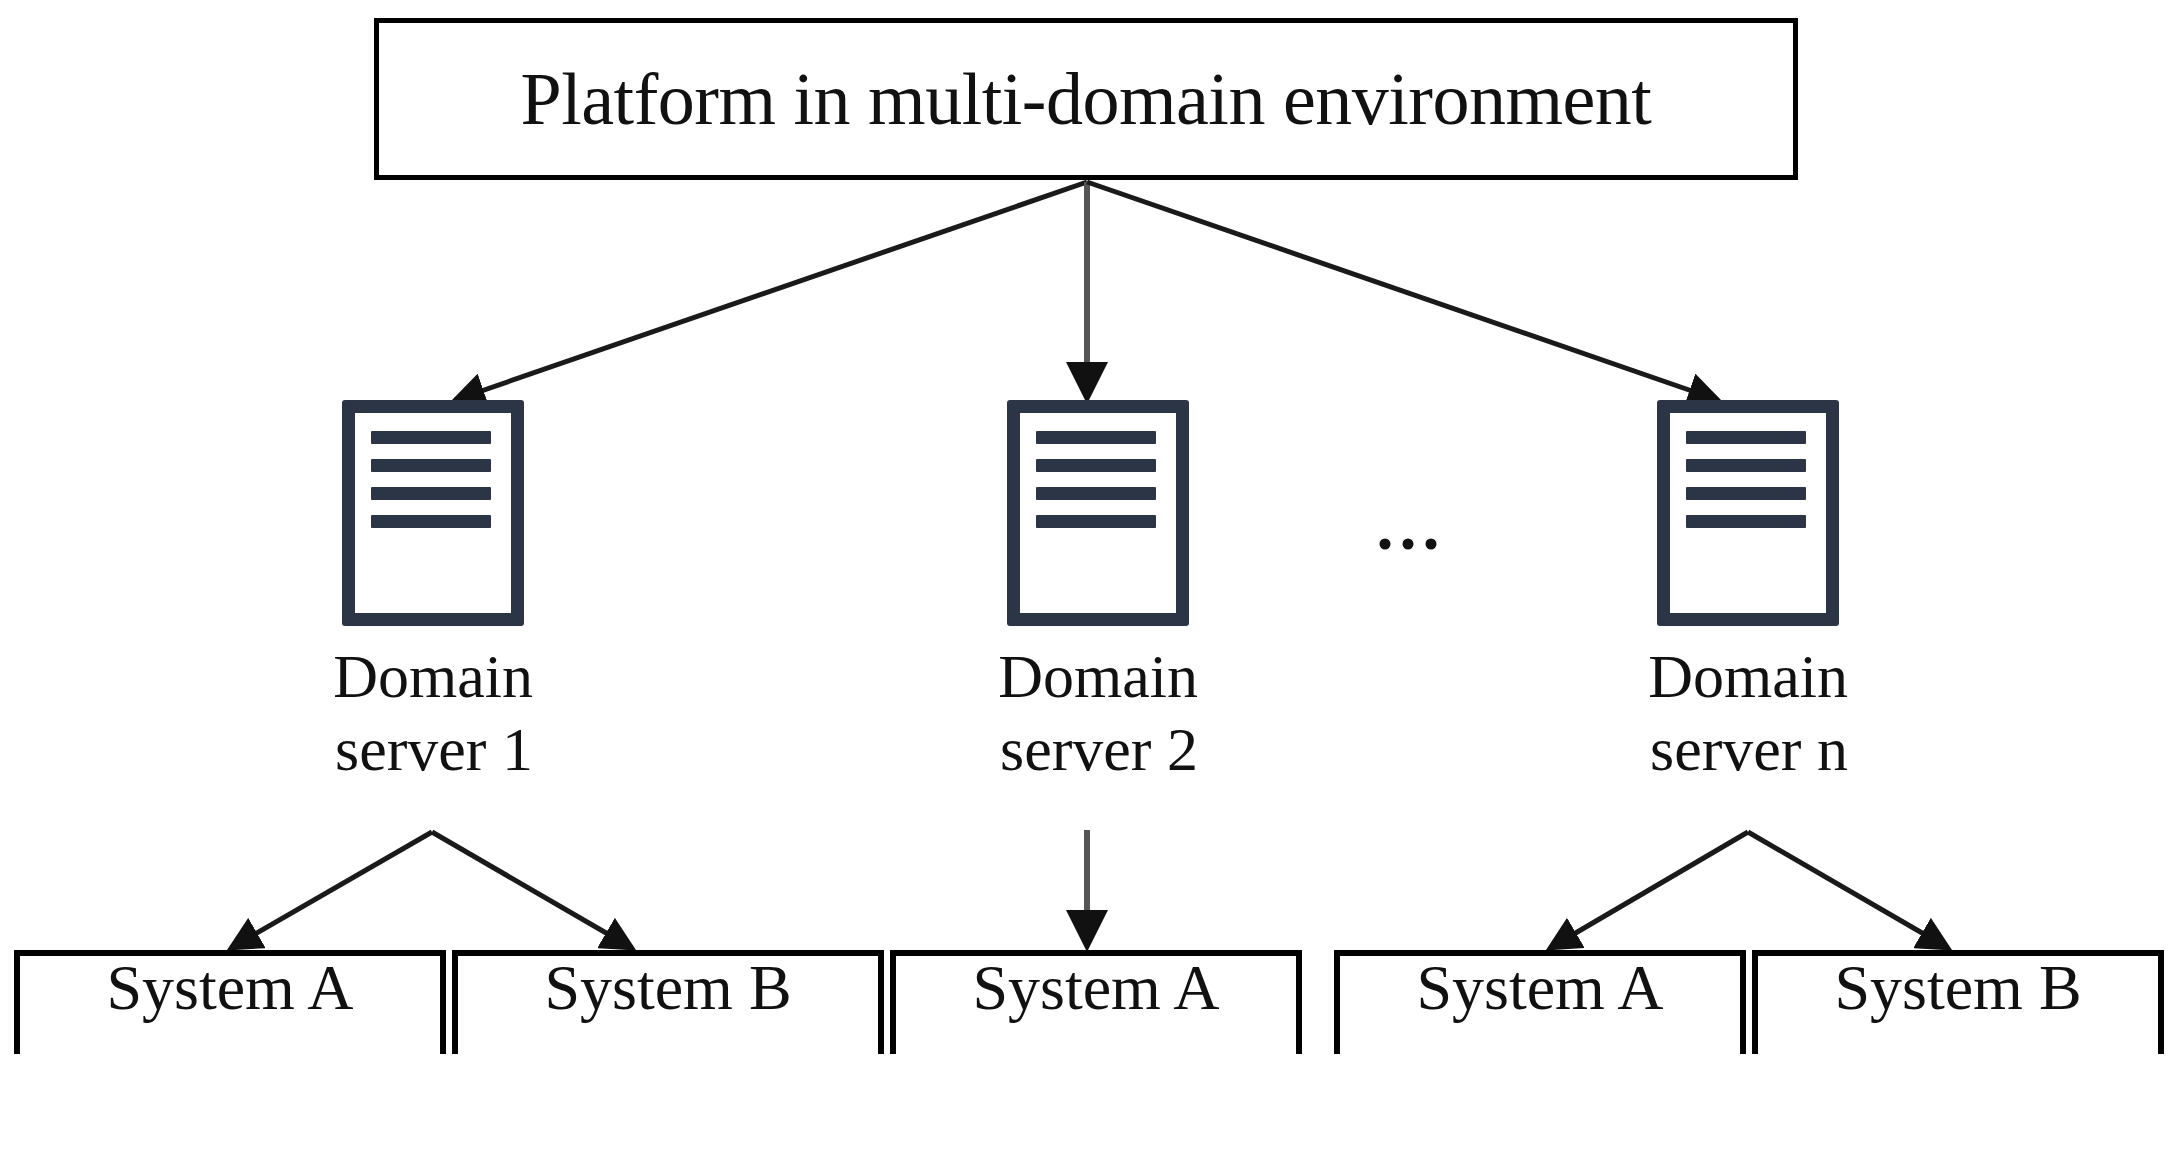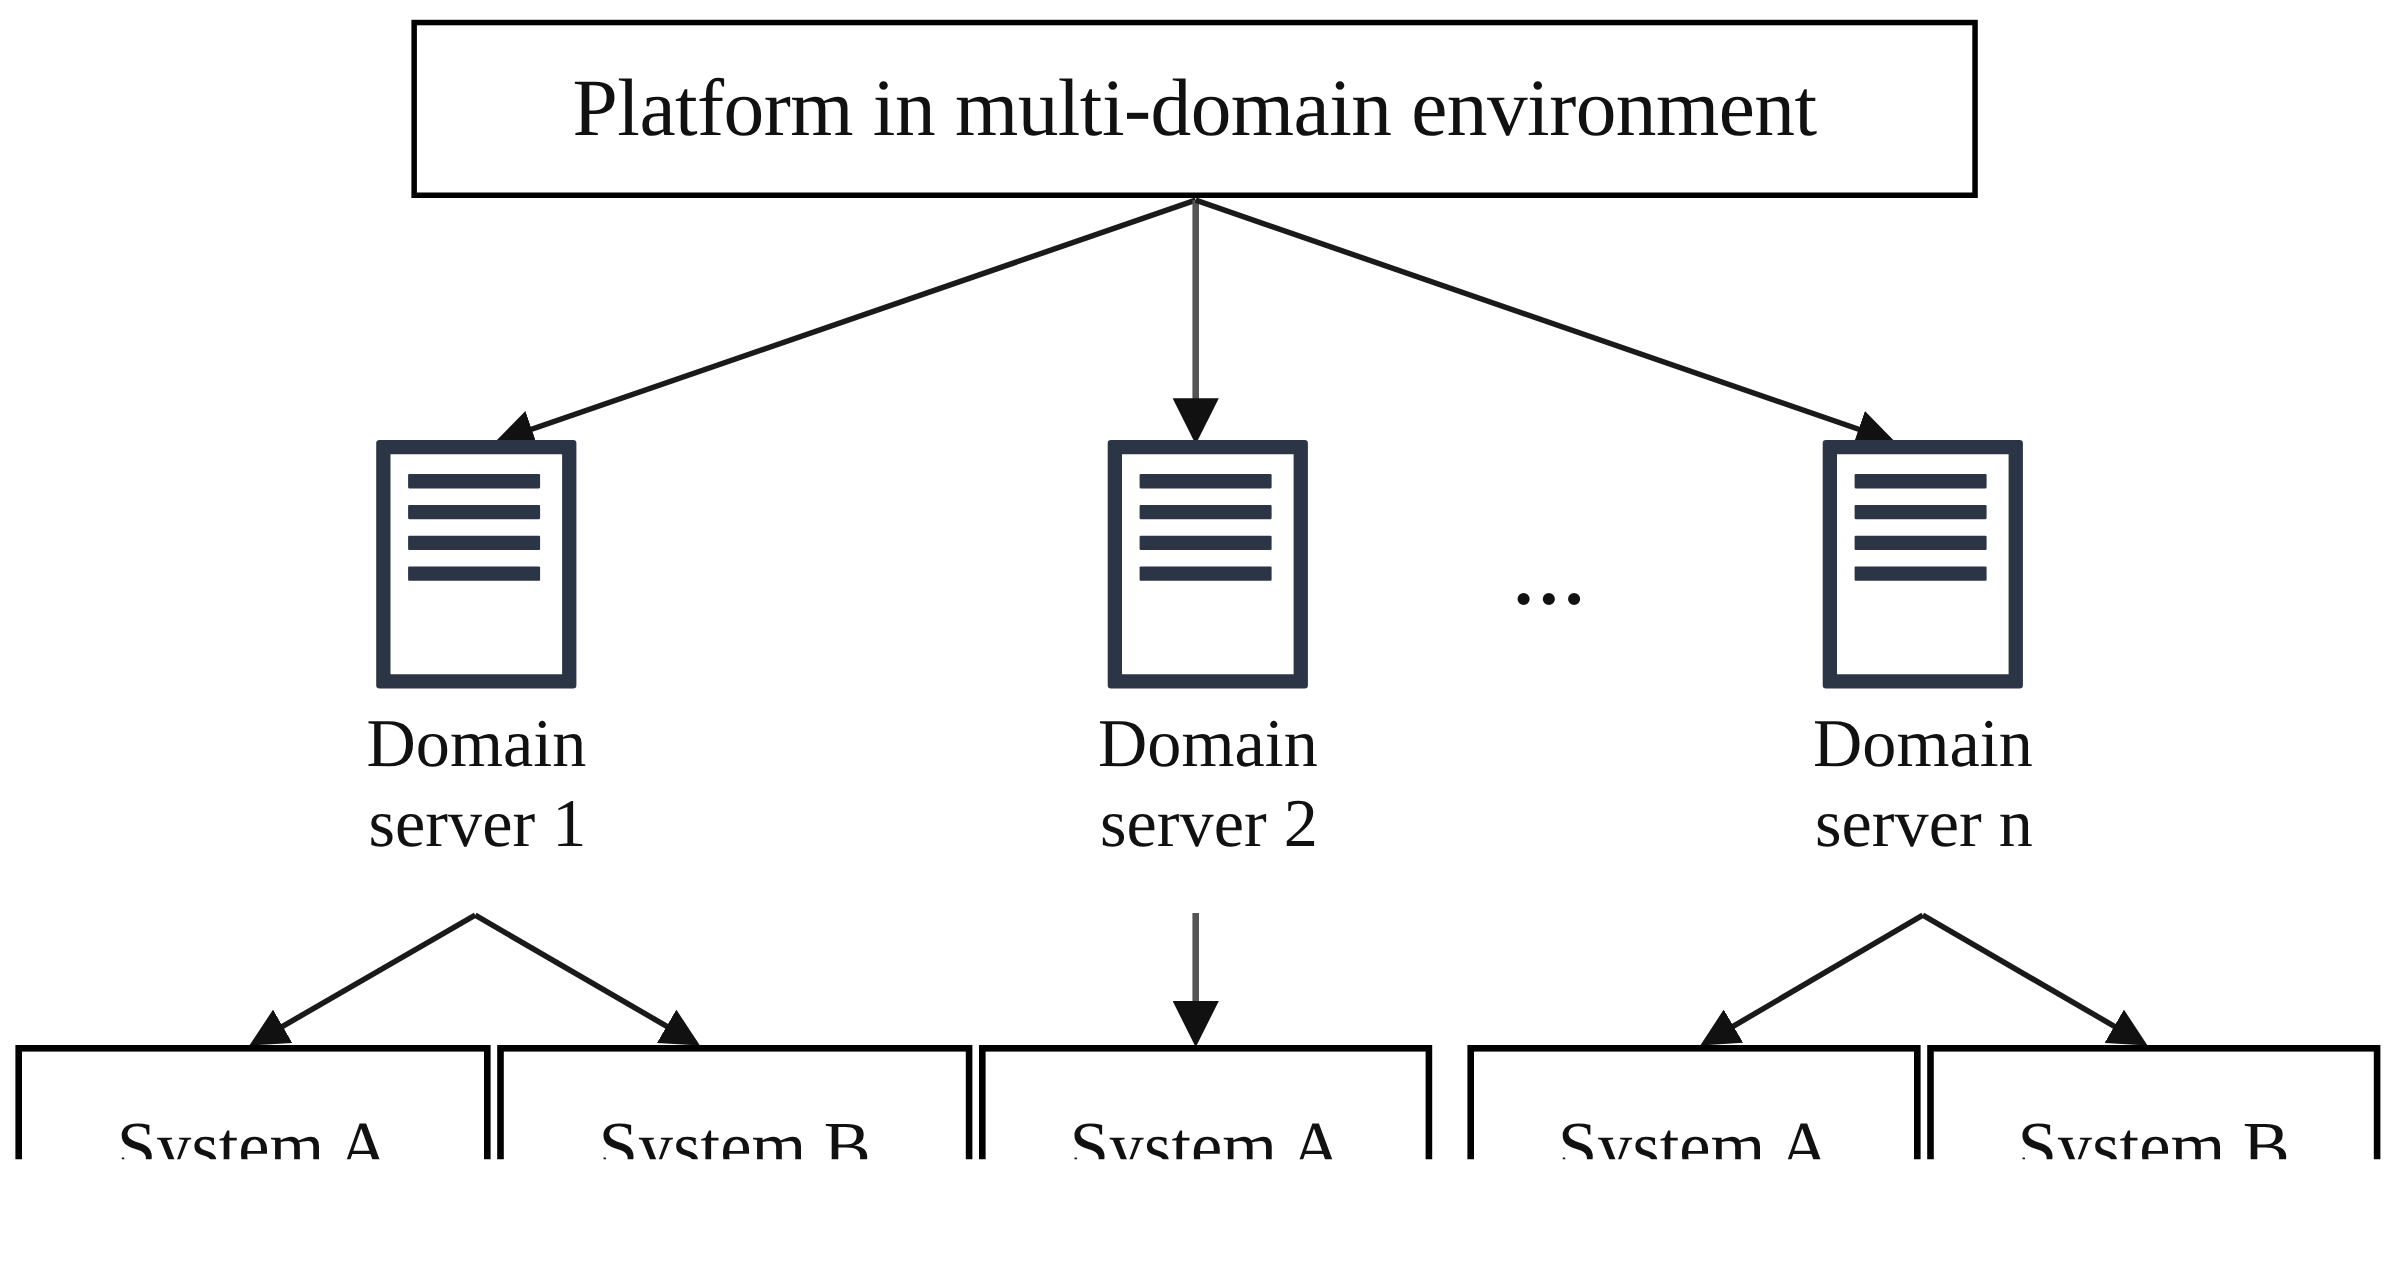--- a/index.html
+++ b/index.html
@@ -102,21 +102,21 @@
 
   
   .system-box {
     position: absolute;
     top: 950px;
     height: 186px;
     box-sizing: border-box;
     border: 6px solid #000000;
     background: #ffffff;
     display: flex;
-    align-items: center;
+    align-items: flex-start;
     justify-content: center;
   }
   .system-label {
     font-size: 64px;
     line-height: 1;
     color: #111111;
     white-space: nowrap;
   }
 </style>
 </head>

